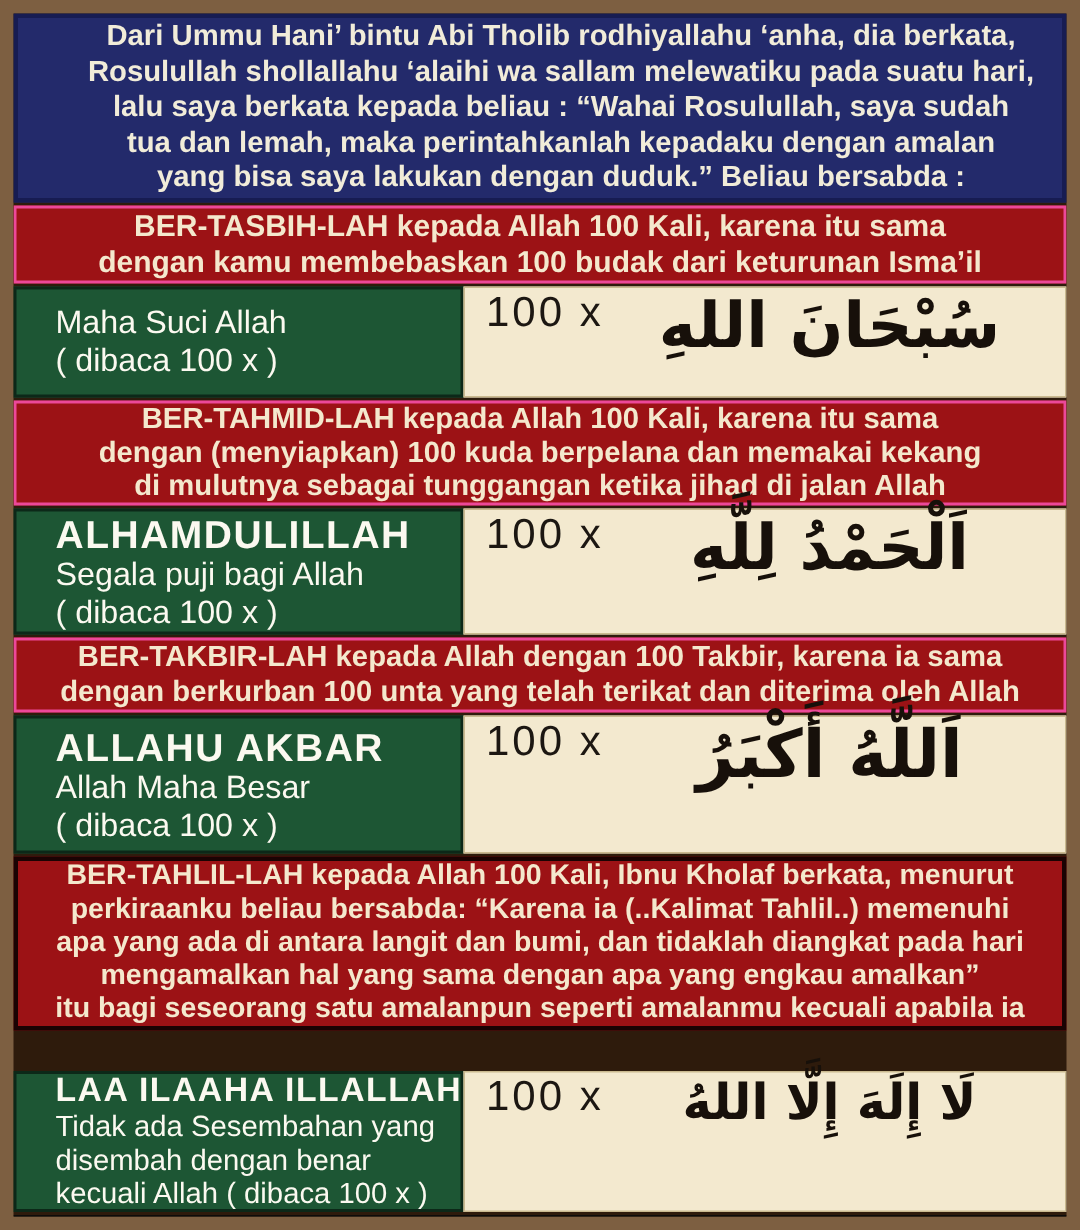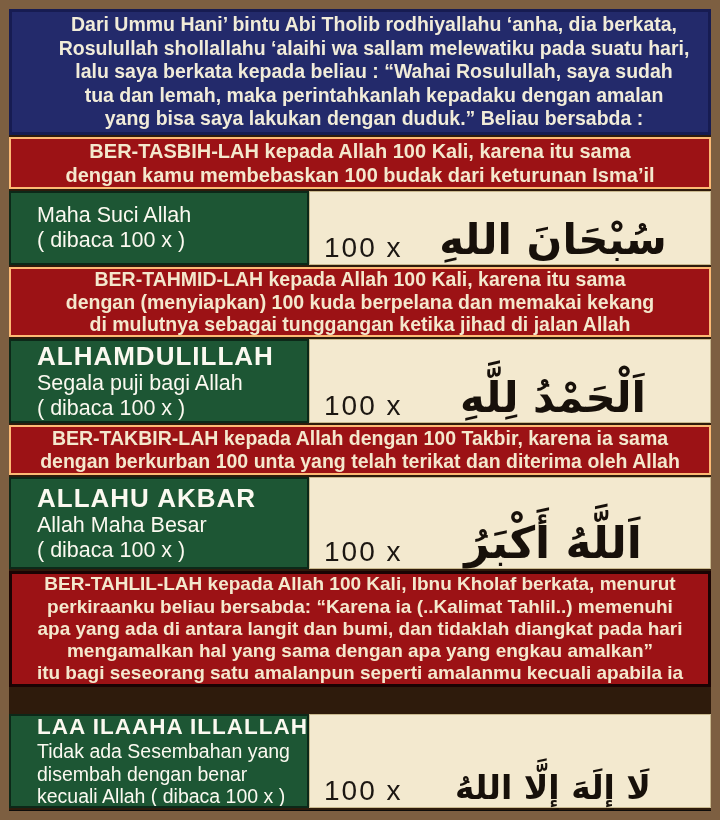--- a/index.html
+++ b/index.html
@@ -23,21 +23,21 @@
     border:3px solid #171c52;
     box-sizing:border-box;
     display:flex;flex-direction:column;justify-content:center;align-items:center;
     color:#f1ecd9;
     font-weight:bold;font-size:19.5px;line-height:23.5px;
     text-align:center;white-space:nowrap;padding-left:28px;
   }
   
   .banner{
     background:#9c1215;
-    border:2px solid #fdba74;
+    border:2px solid #ec4899;
     box-sizing:border-box;
     display:flex;flex-direction:column;justify-content:center;align-items:center;
     color:#f4e8cd;
     font-weight:bold;text-align:center;white-space:nowrap;
   }
   .banner-tasbih{height:52px;flex:0 0 52px;font-size:20px;line-height:24px;}
   .banner-tahmid{height:70px;flex:0 0 70px;font-size:19.5px;line-height:22.5px;}
   .banner-takbir{height:50px;flex:0 0 50px;font-size:19.5px;line-height:23px;}
   .banner-tahlil{height:116px;flex:0 0 116px;font-size:19px;line-height:22.3px;border:3px solid #1a0303;}
   
@@ -58,21 +58,21 @@
   .g-title{font-weight:bold;letter-spacing:1px;}
   .row-tasbih .g-title,.row-tahmid .g-title,.row-takbir .g-title{font-size:26px;line-height:30px;}
   .row-tahlil .g-title{font-size:22.5px;line-height:26px;}
   .g-line{font-size:21.5px;line-height:25px;}
   .row-tahlil .g-line{font-size:19.5px;line-height:22.5px;}
   .cream{
     flex:1;
     background:#f3e9cf;
     border:1px solid #c9b98f;
     box-sizing:border-box;
-    display:flex;align-items:flex-end;
+    display:flex;align-items:flex-start;
     padding:0 14px;
   }
   .count{
     flex:0 0 96px;
     color:#1c1712;font-size:28px;font-weight:500;
     letter-spacing:2px;white-space:nowrap;
   }
   .arabic{
     flex:1;
     text-align:center;

